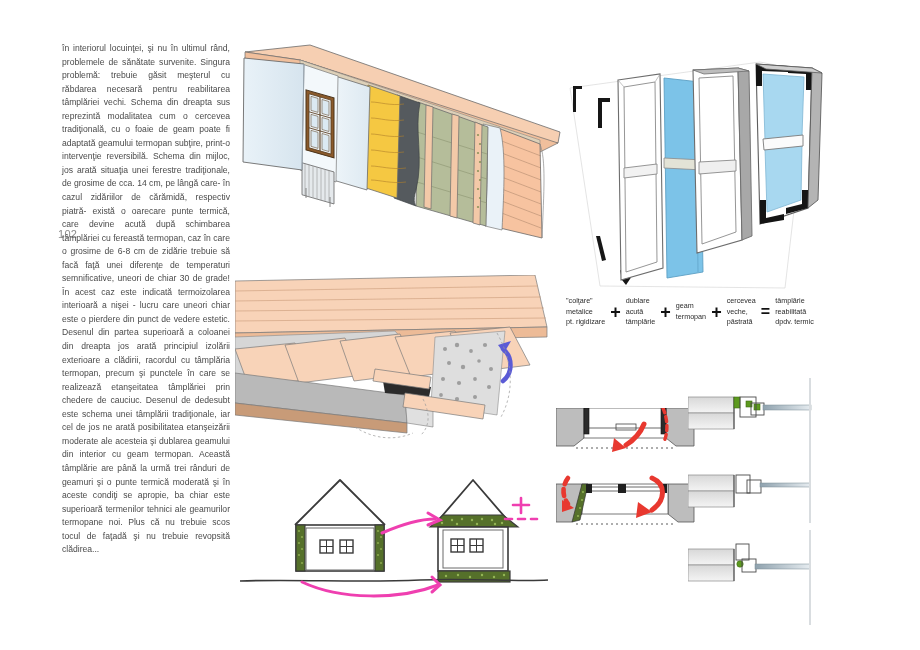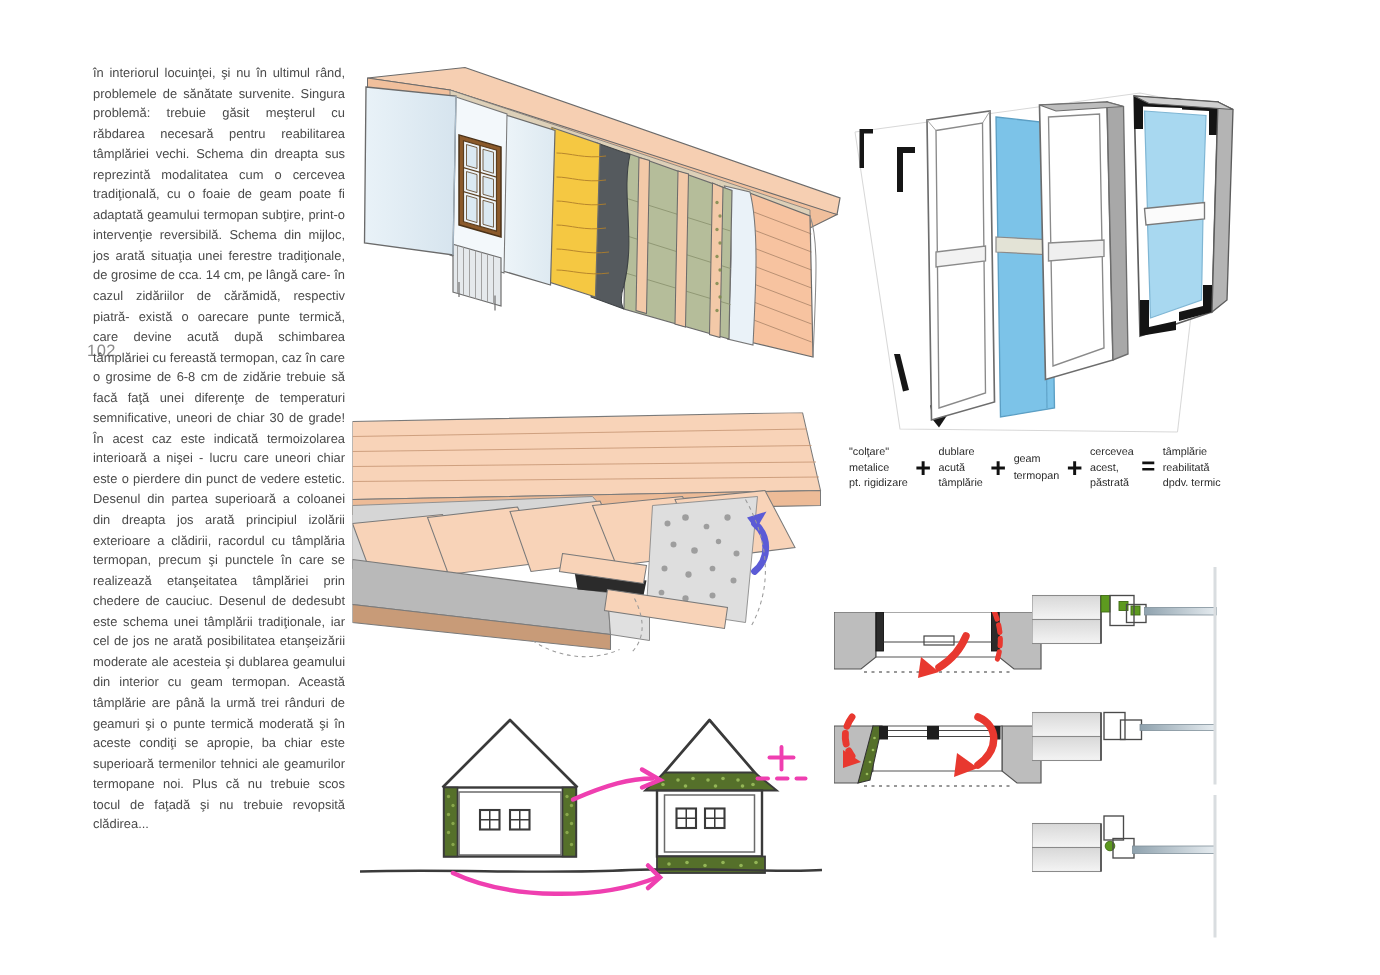--- a/index.html
+++ b/index.html
@@ -251,21 +251,21 @@
 pt. rigidizare</span>
     <span class="op">+</span>
     <span class="term">dublare
 acută
 tâmplărie</span>
     <span class="op">+</span>
     <span class="term">geam
 termopan</span>
     <span class="op">+</span>
     <span class="term">cercevea
-acest,
+veche,
 păstrată</span>
     <span class="op eq">=</span>
     <span class="term">tâmplărie
 reabilitată
 dpdv. termic</span>
   </div>
 
   <div class="fig" style="left:235px;top:275px;width:315px;height:185px;">
     <svg width="315" height="185" viewBox="0 0 315 185">
 

